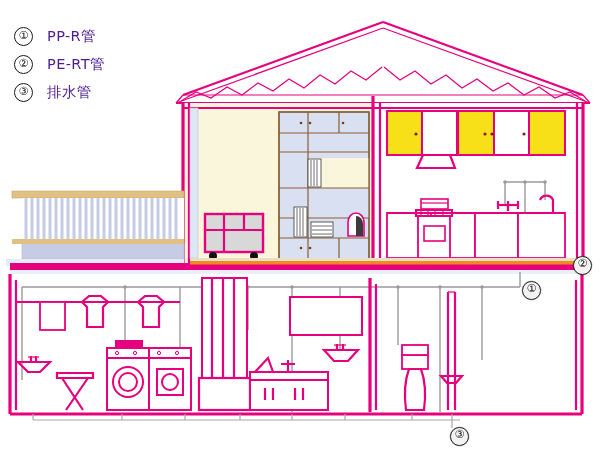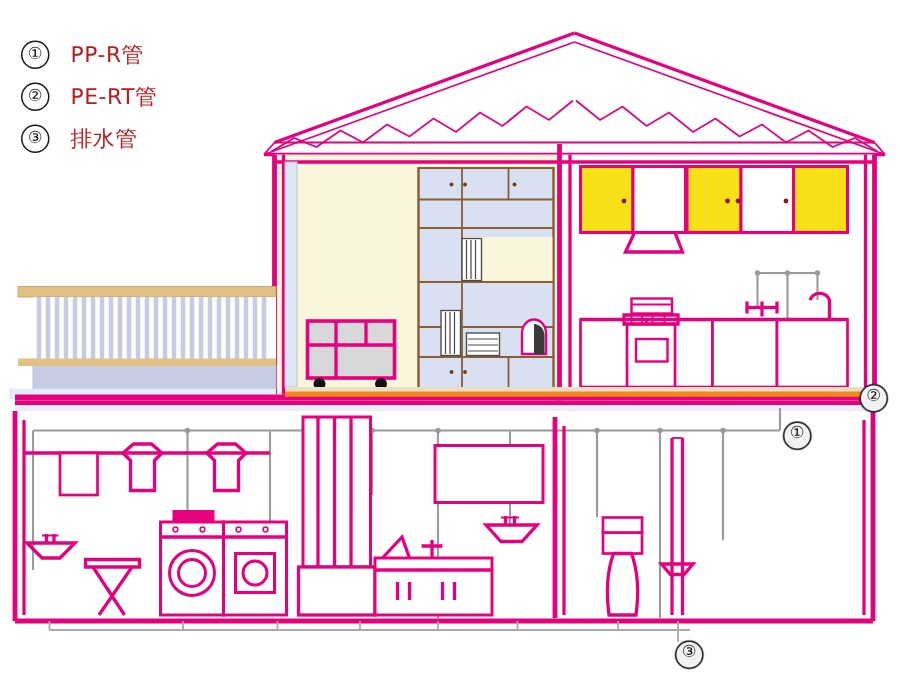--- a/index.html
+++ b/index.html
@@ -5,21 +5,21 @@
   html,body{margin:0;padding:0;background:#ffffff;}
   body{width:600px;height:461px;overflow:hidden;
        font-family:"Liberation Sans","DejaVu Sans",sans-serif;}
   #stage{position:relative;width:600px;height:461px;background:#fff;}
   svg#scene{position:absolute;left:0;top:0;width:600px;height:461px;}
   .legend{position:absolute;left:14px;top:22px;width:180px;}
   .legend-row{display:flex;align-items:center;height:28px;}
   .legend-num{width:17px;height:17px;border:1.4px solid #1b1b1b;border-radius:50%;
      font-size:11px;line-height:15px;text-align:center;color:#111;flex:0 0 auto;
      font-family:"DejaVu Sans",sans-serif;}
-  .legend-text{margin-left:14px;font-size:14.5px;color:#b91c1c;letter-spacing:.4px;
+  .legend-text{margin-left:14px;font-size:14.5px;color:#4c1d95;letter-spacing:.4px;
      white-space:nowrap;font-family:"DejaVu Sans",sans-serif;}
   .marker{position:absolute;width:17px;height:17px;border-radius:50%;
      border:1.5px solid #2a2a2a;background:#f2f2f2;color:#111;font-size:11px;
      line-height:14px;text-align:center;font-family:"DejaVu Sans",sans-serif;
      box-shadow:0 0 0 .5px rgba(0,0,0,.25);}
   #mk1{left:522px;top:281px;}
   #mk2{left:573px;top:256px;}
   #mk3{left:450px;top:427px;}
 </style>
 </head>

